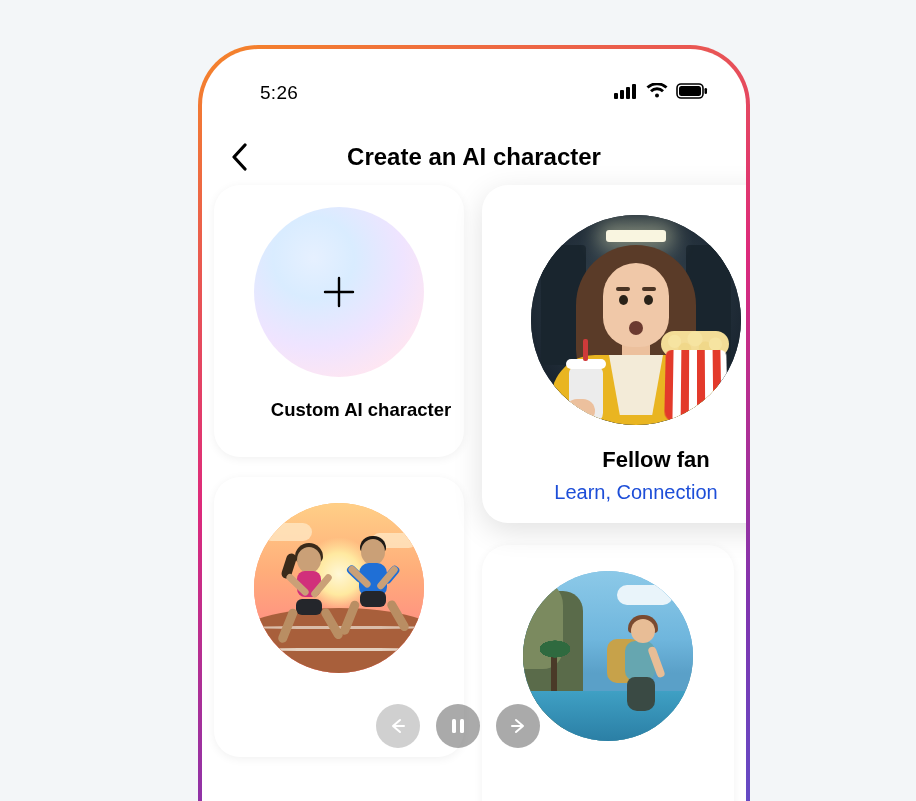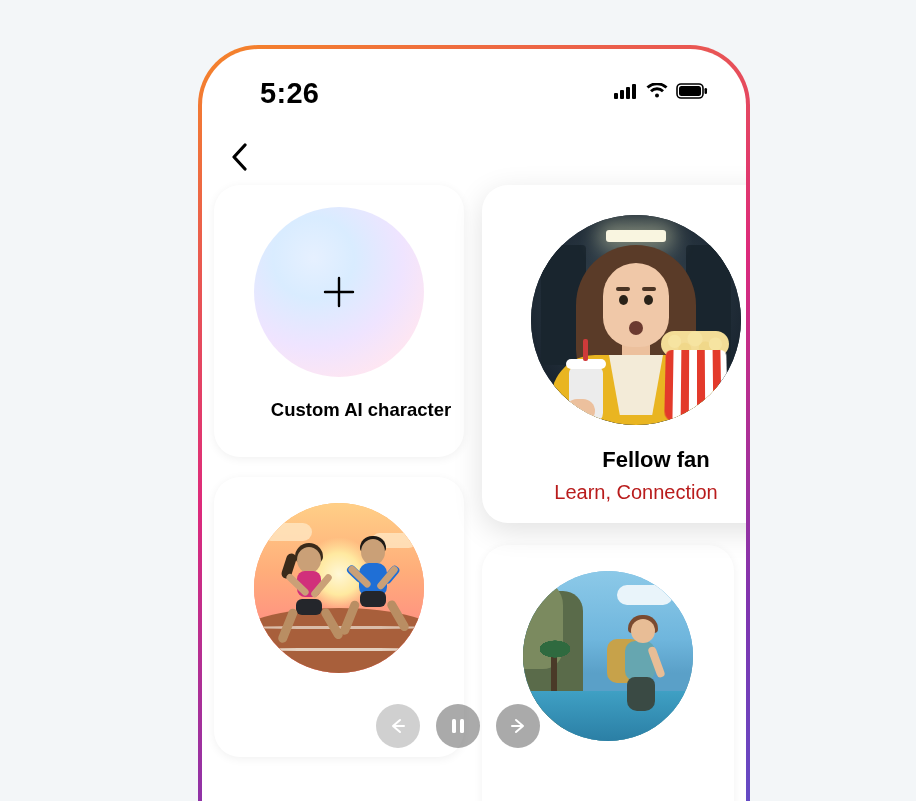--- a/index.html
+++ b/index.html
@@ -30,22 +30,22 @@
     position: relative;
   }
   .status-bar {
     display: flex;
     justify-content: space-between;
     align-items: center;
     padding: 24px 38px 6px 58px;
     height: 70px;
   }
   .status-time {
-    font-size: 29px;
-    font-weight: 700;
+    font-size: 19px;
+    font-weight: 400;
     letter-spacing: 0.3px;
   }
   .status-icons {
     display: flex;
     align-items: center;
     gap: 8px;
   }
   .header {
     display: flex;
     align-items: center;
@@ -166,21 +166,21 @@
   .featured-title {
     margin-top: 22px;
     font-size: 22px;
     font-weight: 700;
     color: #000;
     margin-left: 40px;
   }
   .featured-sub {
     margin-top: 8px;
     font-size: 20px;
-    color: #b91c1c;
+    color: #1d4ed8;
     font-weight: 400;
   }
 
   
   .hall-wall { position:absolute; inset:0; background: radial-gradient(circle at 50% 40%, #3c4d59 0%, #1a2530 70%); }
   .hall-light { position:absolute; top:15px; left:50%; transform:translateX(-50%); width:60px; height:12px; background:#f9f5e0; border-radius:3px; box-shadow:0 0 20px 8px rgba(255,255,200,0.4); }
   .door-l { position:absolute; left:10px; top:30px; width:45px; height:120px; background:#19252e; border-radius:4px; }
   .door-r { position:absolute; right:10px; top:30px; width:45px; height:120px; background:#19252e; border-radius:4px; }
   .fan-hair { position:absolute; left:50%; top:30px; transform:translateX(-50%); width:120px; height:145px; background:#5a3b28; border-radius:60px 60px 40px 40px; }
   .fan-face { position:absolute; left:50%; top:48px; transform:translateX(-50%); width:66px; height:84px; background:#f0c8a8; border-radius:38px 38px 34px 34px; }
@@ -292,20 +292,21 @@
         </span>
       </div>
     </div>
 
     <div class="header">
       <div class="back-btn">
         <svg width="20" height="28" viewBox="0 0 20 28">
             <path d="M15 2 L4 14 L15 26" fill="none" stroke="#000" stroke-width="3.2" stroke-linecap="round" stroke-linejoin="round"></path>
           </svg>
       </div>
+      <div class="header-title">Create an AI character</div>
     </div>
 
 
     <div class="grid">
 
       <div class="card card-custom">
         <div class="circle circle-custom">
           <svg width="34" height="34" viewBox="0 0 34 34">
               <path d="M17 3v28M3 17h28" stroke="#000" stroke-width="2.4" stroke-linecap="round"></path>
             </svg>

